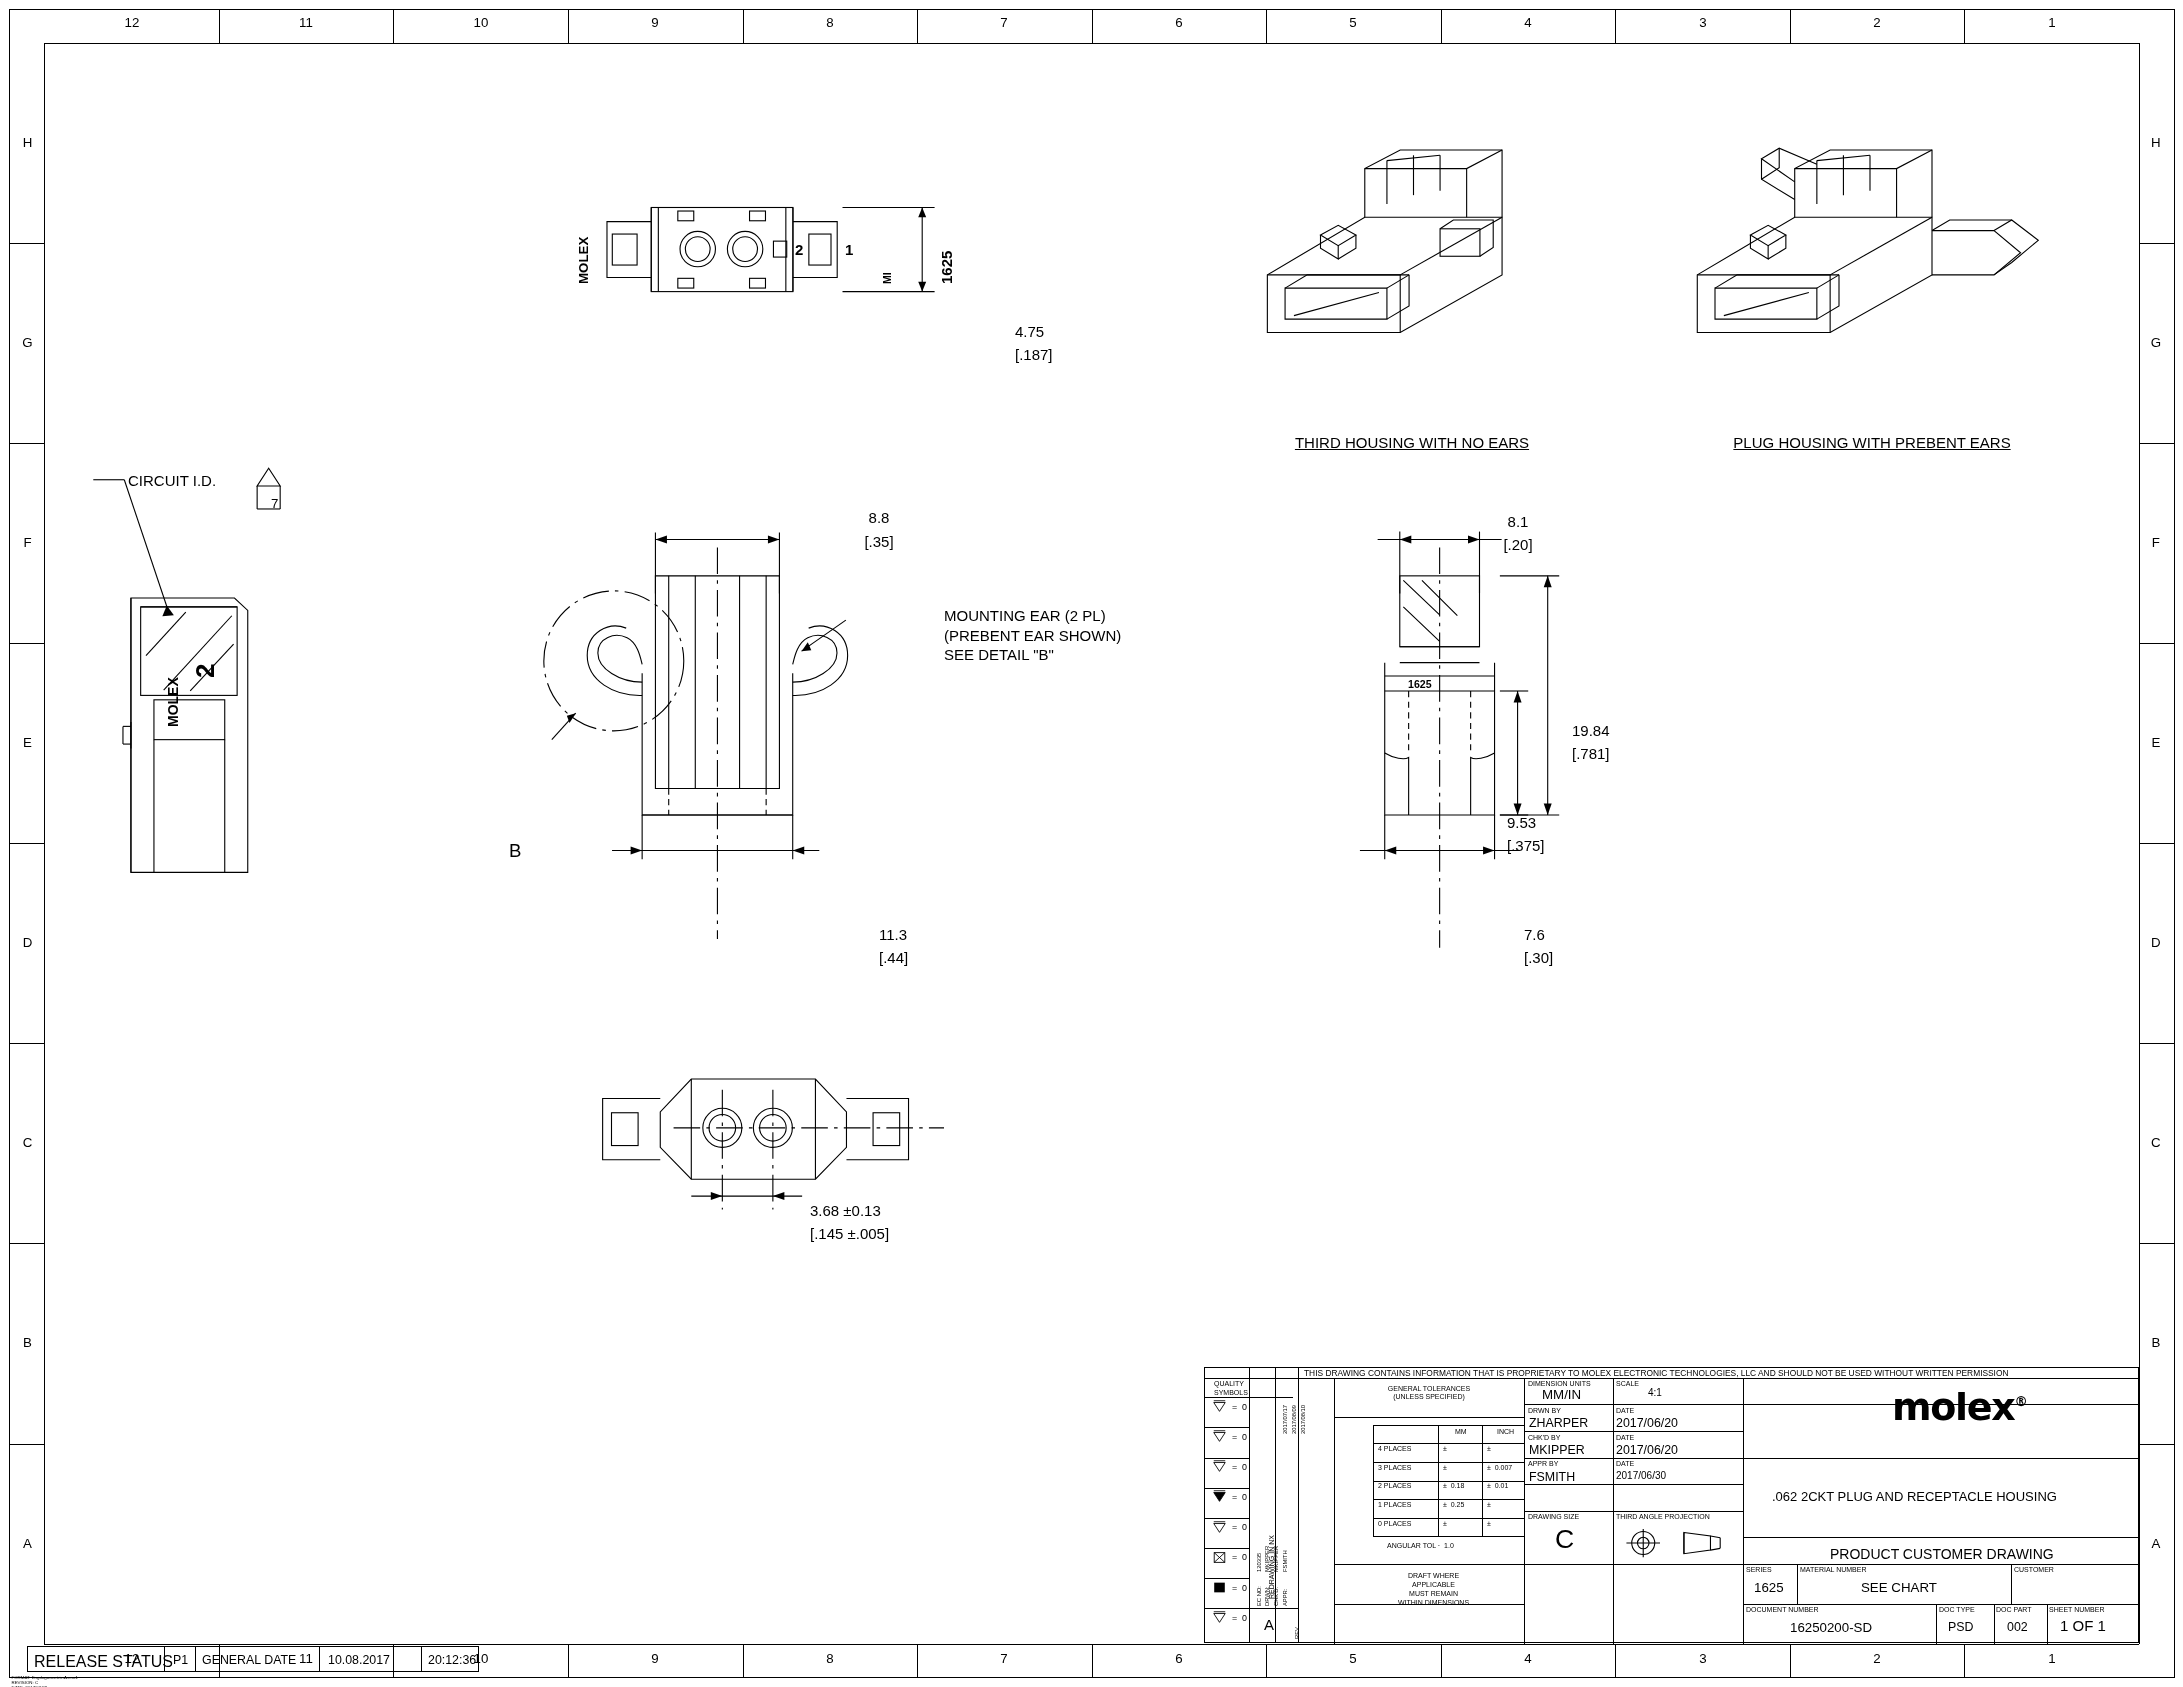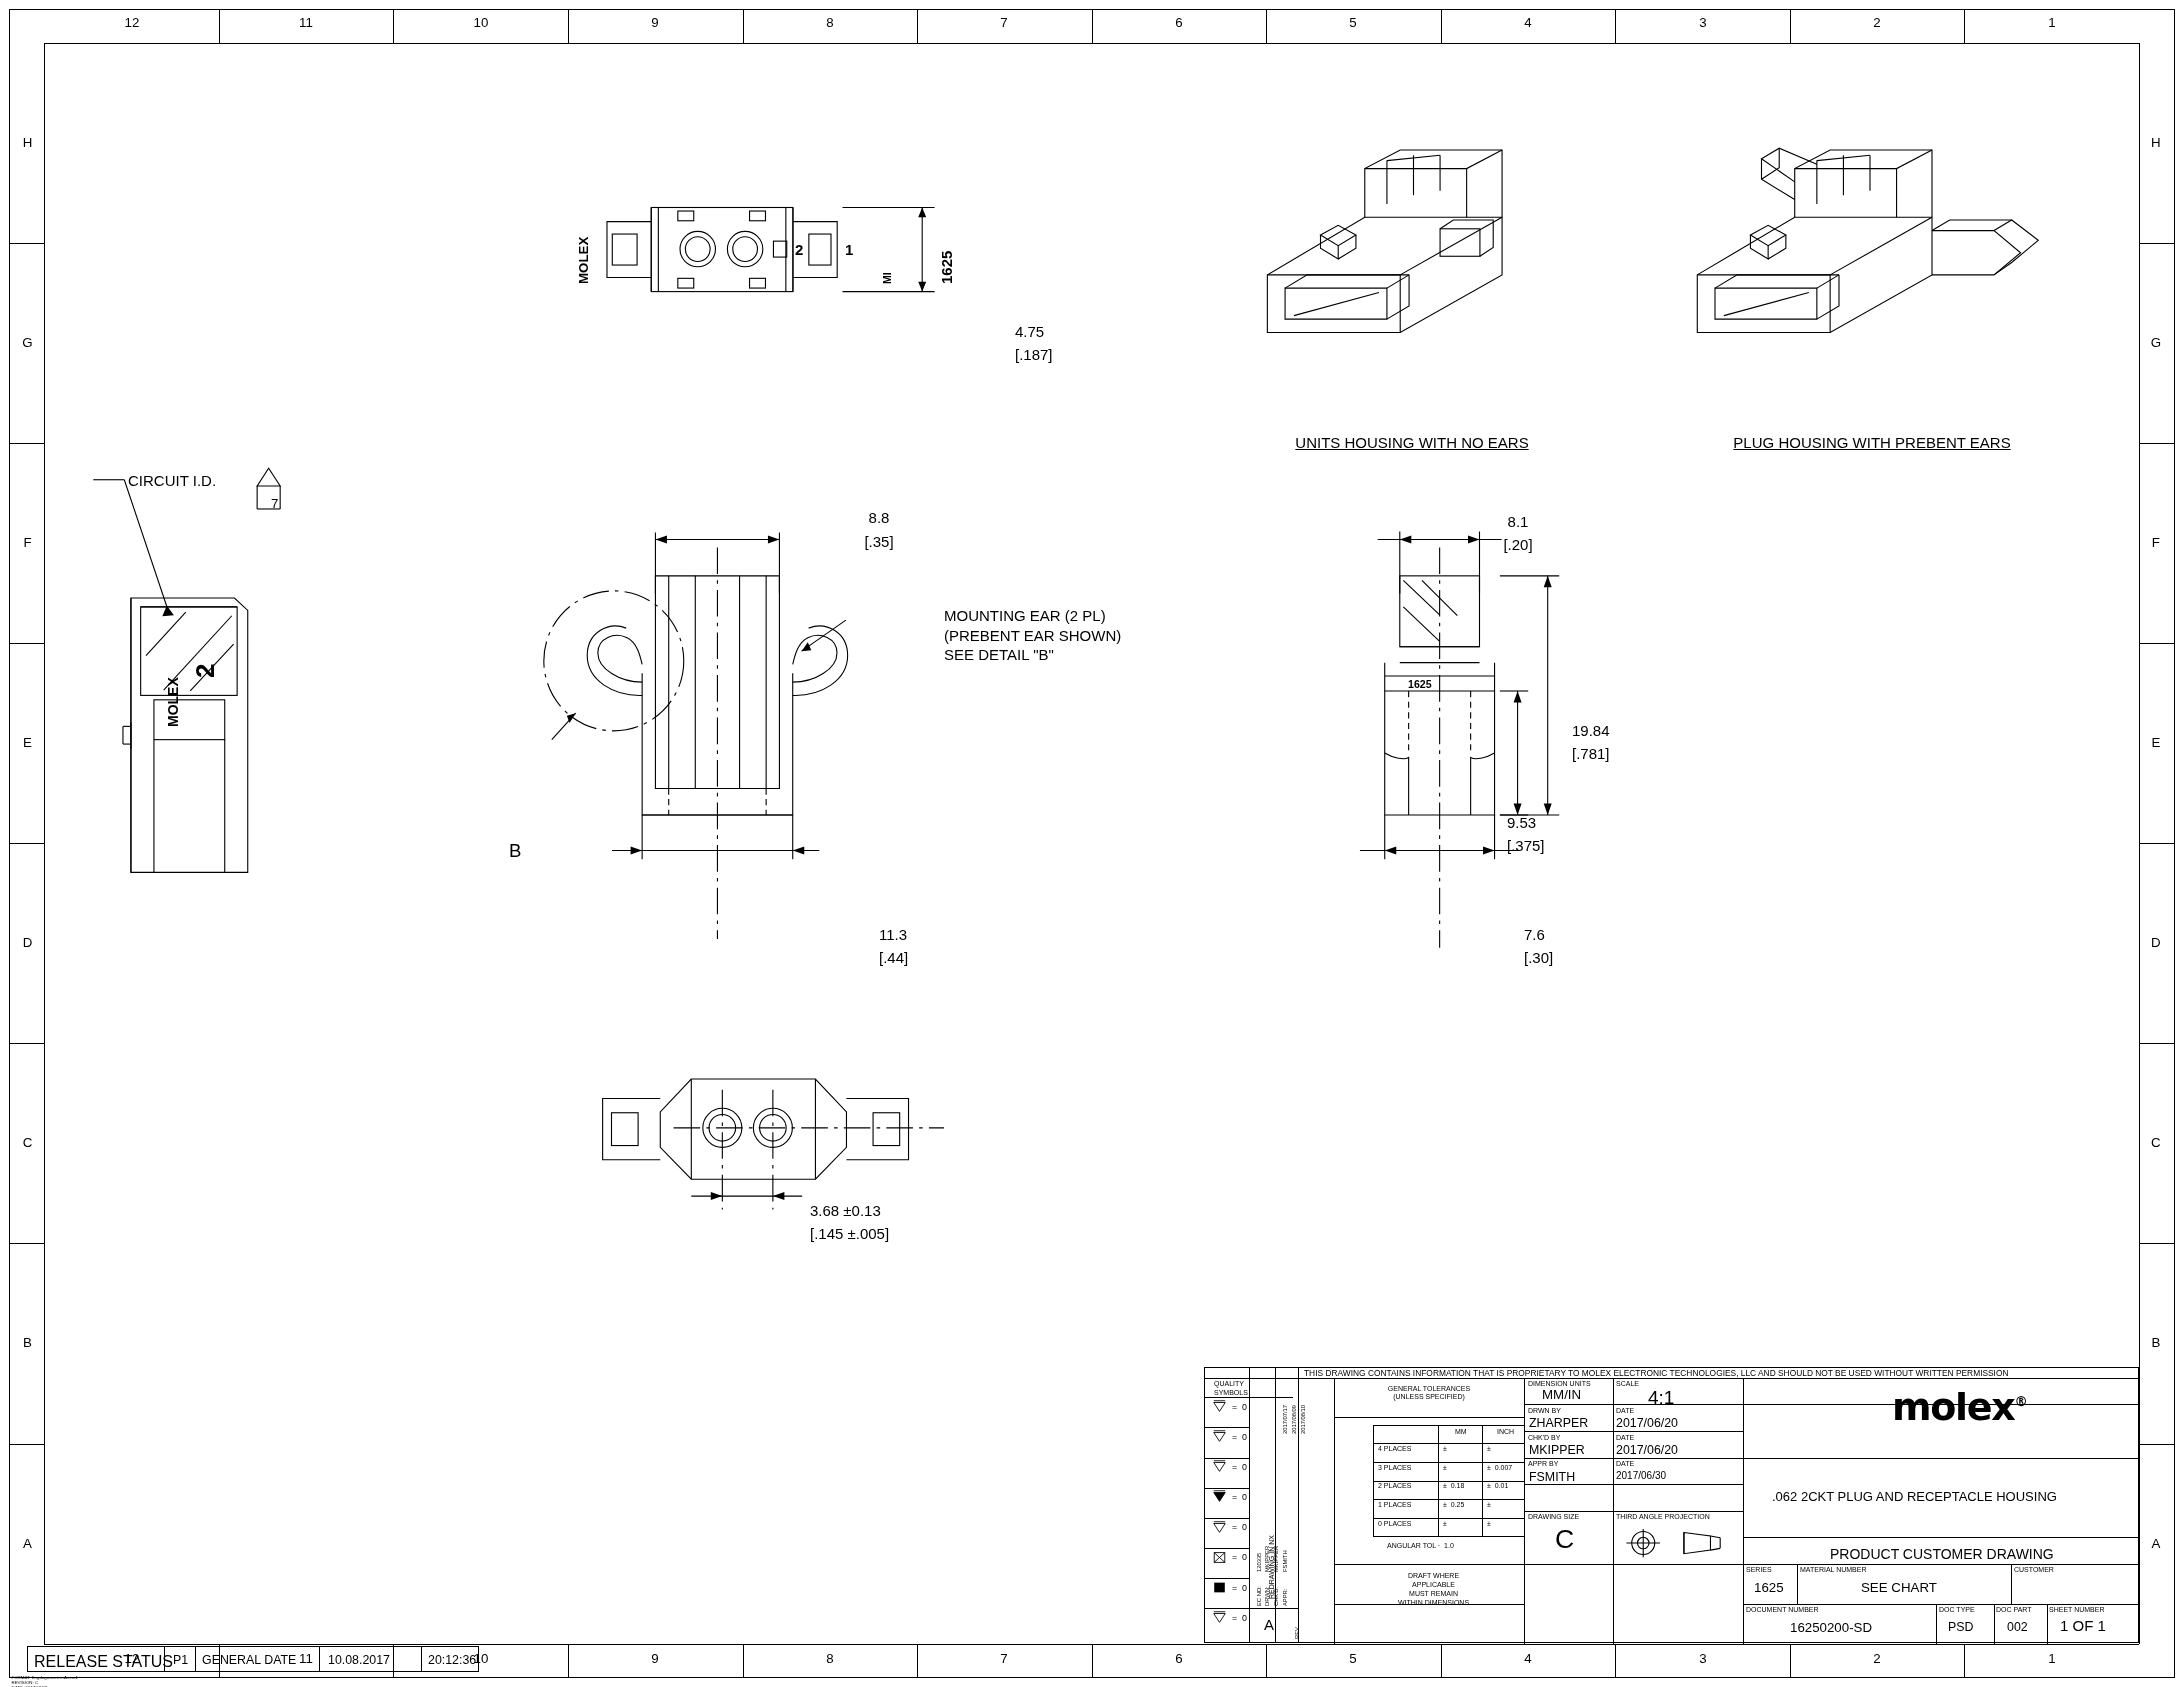--- a/index.html
+++ b/index.html
@@ -186,21 +186,21 @@
       <path d="M360 30 L360 120"></path>
       <path d="M420 30 L420 110"></path>
       <path d="M300 42 L420 30"></path>
       <rect x="420" y="196" width="90" height="62"></rect>
       <path d="M420 196 L450 176 L540 176 L540 238 L510 258"></path>
       <path d="M150 210 l40 -22 l40 22 l-40 24 z"></path>
       <path d="M150 210 l0 30 l40 24 l0 -30"></path>
       <path d="M230 210 l0 30 l-40 24"></path>
     </g>
   </svg>
-  <div class="txt lbl underline ctr" style="left:1412px;top:434px">UNITS HOUSING WITH NO EARS</div>
+  <div class="txt lbl underline ctr" style="left:1412px;top:434px">THIRD HOUSING WITH NO EARS</div>
 
   <svg style="left:1684px;top:142px;width:372px;height:248px" viewBox="0 0 840 560" width="372" height="248">
     <g fill="none" stroke="#000" stroke-width="2.5">
       <path d="M30 300 L250 170 L560 170 L560 300 L330 430 L30 430 Z"></path>
       <path d="M30 300 L330 300 L330 430"></path>
       <path d="M330 300 L560 170"></path>
       <path d="M70 330 L300 330 L300 400 L70 400 Z"></path>
       <path d="M70 330 L120 300 L350 300"></path>
       <path d="M300 330 L350 300"></path>
       <path d="M300 400 L350 370 L350 300"></path>
@@ -558,21 +558,21 @@
       <div class="tbtxt s" style="left: 1487px; top: 1520px;">±</div>
     </div>
   <div class="tbtxt s" style="left:1387px;top:1542px">ANGULAR TOL ·  1.0</div>
   <div class="tbtxt s" style="left:1389px;top:1572px;line-height:8.9px;text-align:center;width:89px"><span style="white-space: pre-line;">DRAFT WHERE APPLICABLE
 MUST REMAIN
 WITHIN DIMENSIONS</span></div>
 
   <div class="tbtxt s" style="left:1528px;top:1380px">DIMENSION UNITS</div>
   <div class="tbtxt" style="left:1542px;top:1387px;font-size:13.3px">MM/IN</div>
   <div class="tbtxt s" style="left:1616px;top:1380px">SCALE</div>
-  <div class="tbtxt" style="left:1648px;top:1387px;font-size:19px">4:1</div>
+  <div class="tbtxt" style="left:1648px;top:1387px;font-size:10px">4:1</div>
 
   <div class="tbtxt s" style="left:1528px;top:1407px">DRWN BY</div>
   <div class="tbtxt s" style="left:1616px;top:1407px">DATE</div>
   <div class="tbtxt" style="left:1529px;top:1416px;font-size:12.4px">ZHARPER</div>
   <div class="tbtxt" style="left:1616px;top:1416px;font-size:12.4px">2017/06/20</div>
 
   <div class="tbtxt s" style="left:1528px;top:1434px">CHK'D BY</div>
   <div class="tbtxt s" style="left:1616px;top:1434px">DATE</div>
   <div class="tbtxt" style="left:1529px;top:1443px;font-size:12.4px">MKIPPER</div>
   <div class="tbtxt" style="left:1616px;top:1443px;font-size:12.4px">2017/06/20</div>

